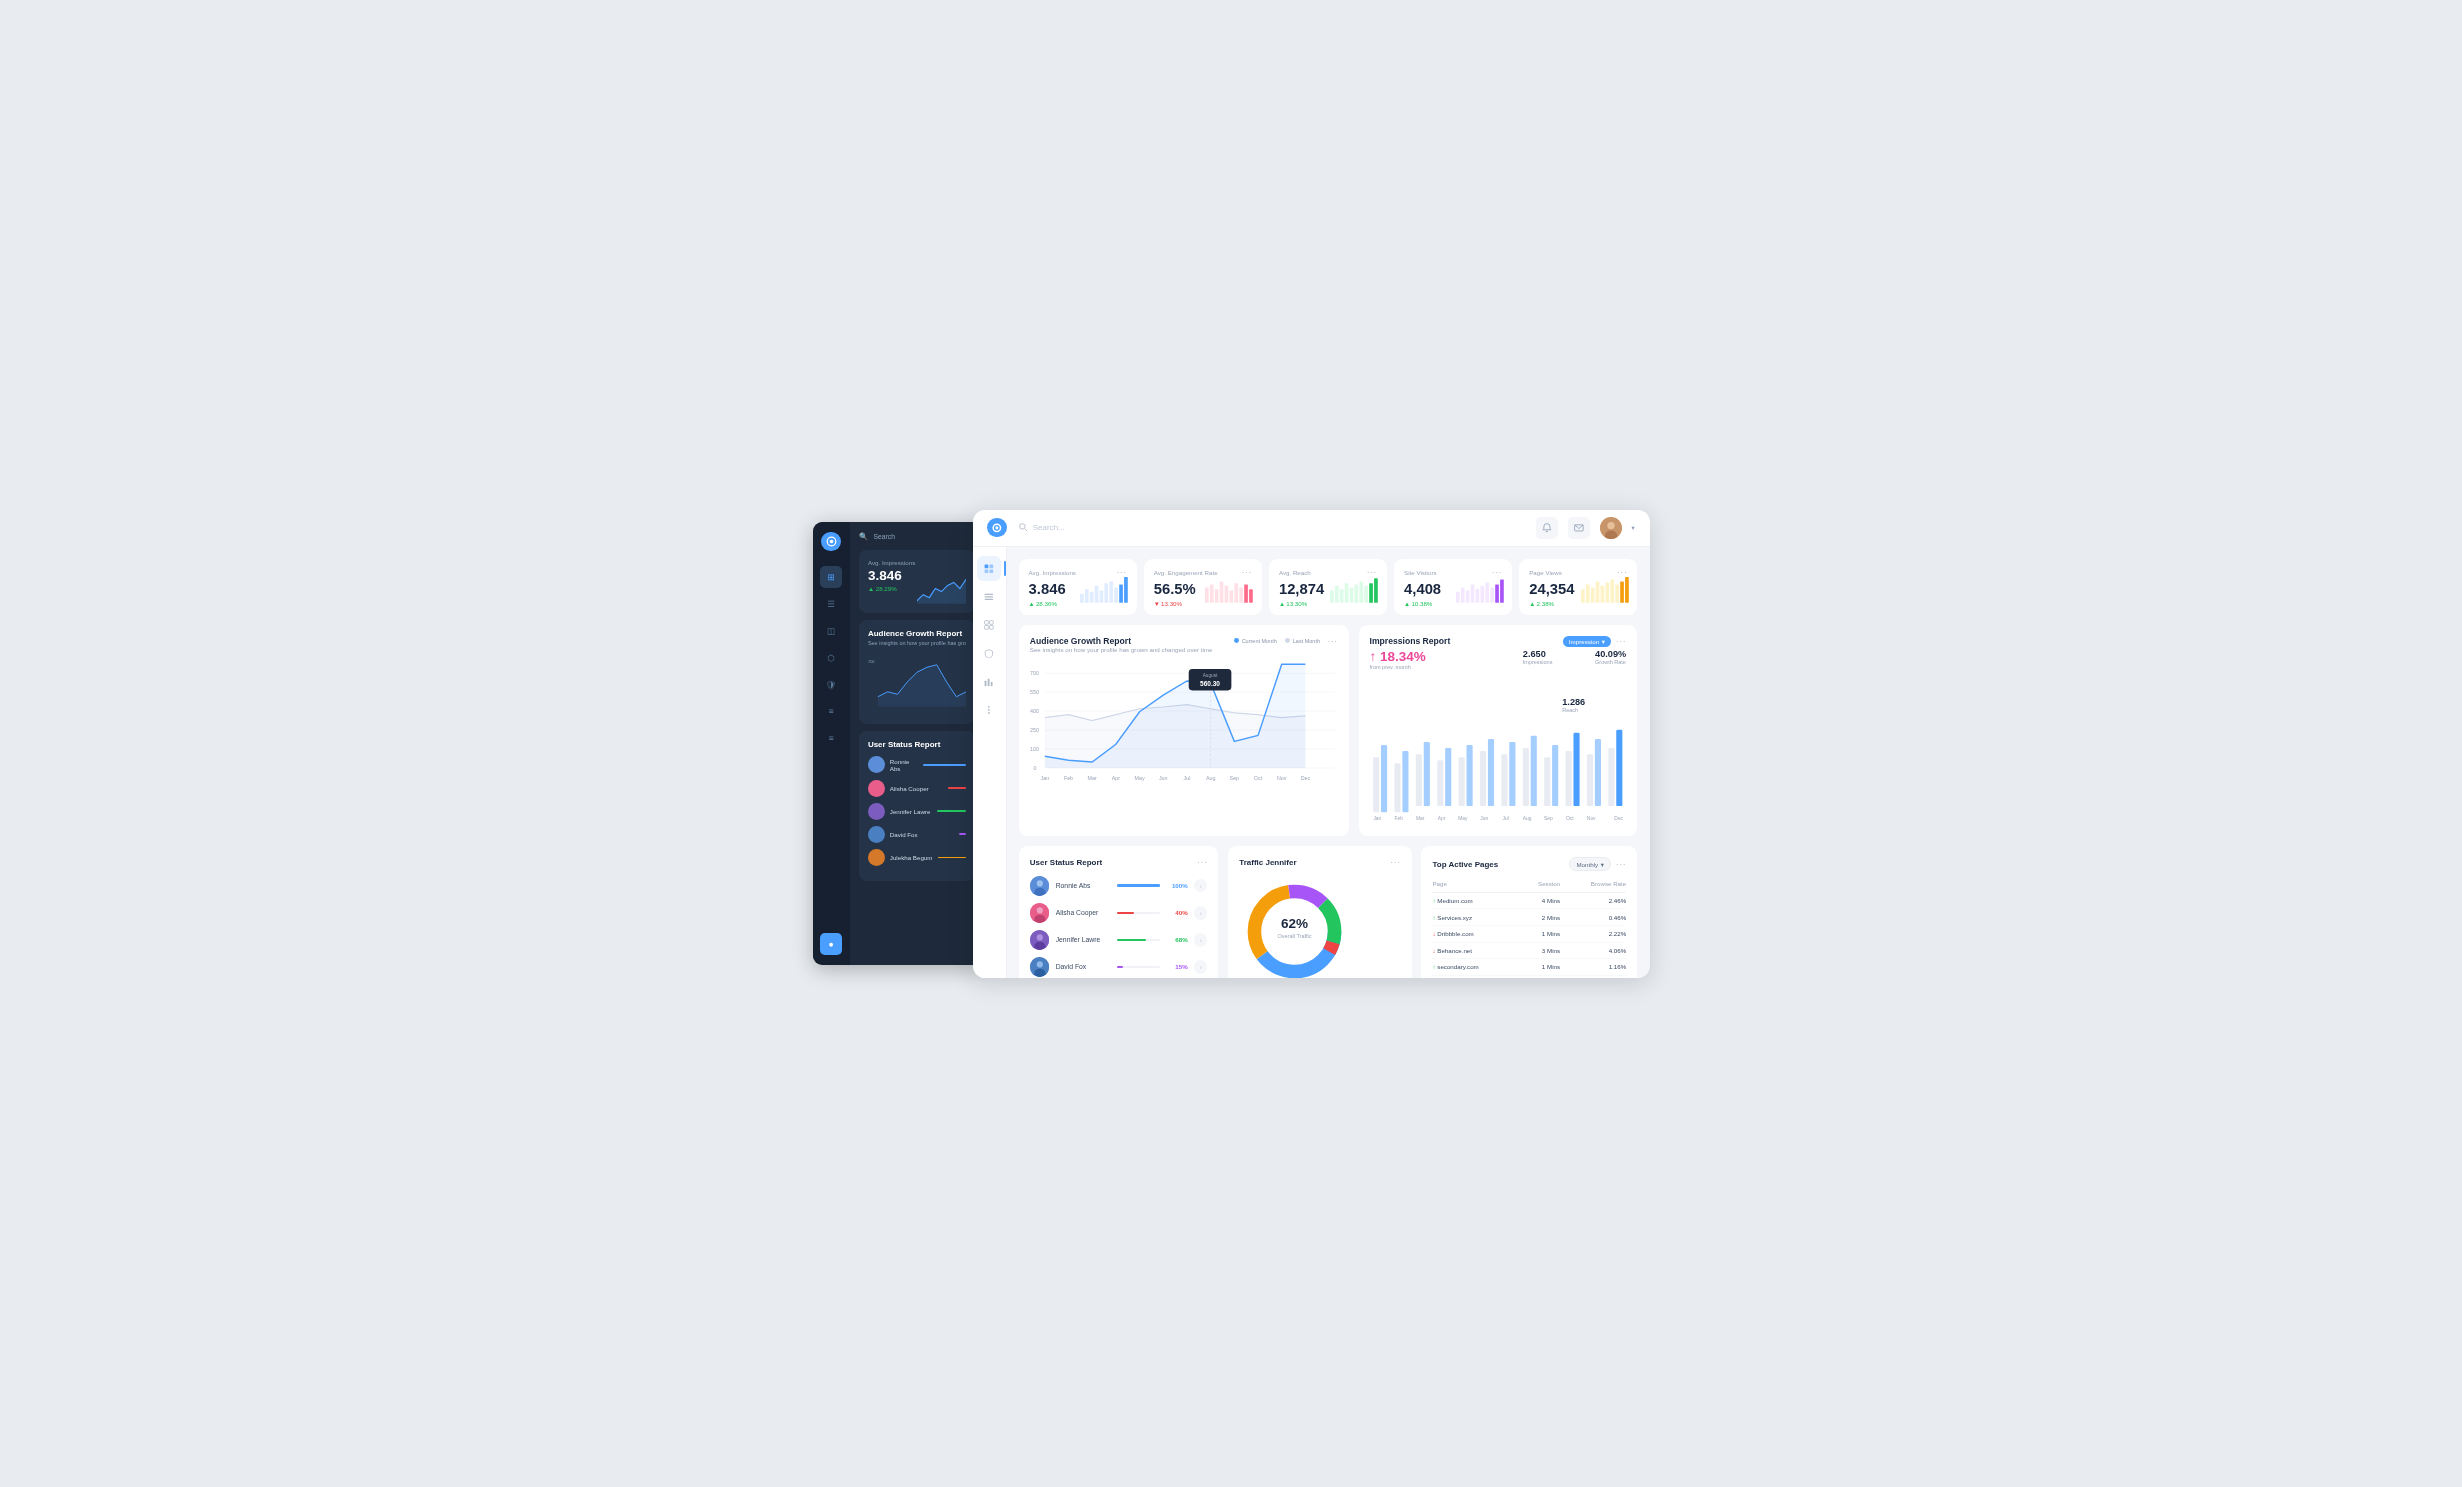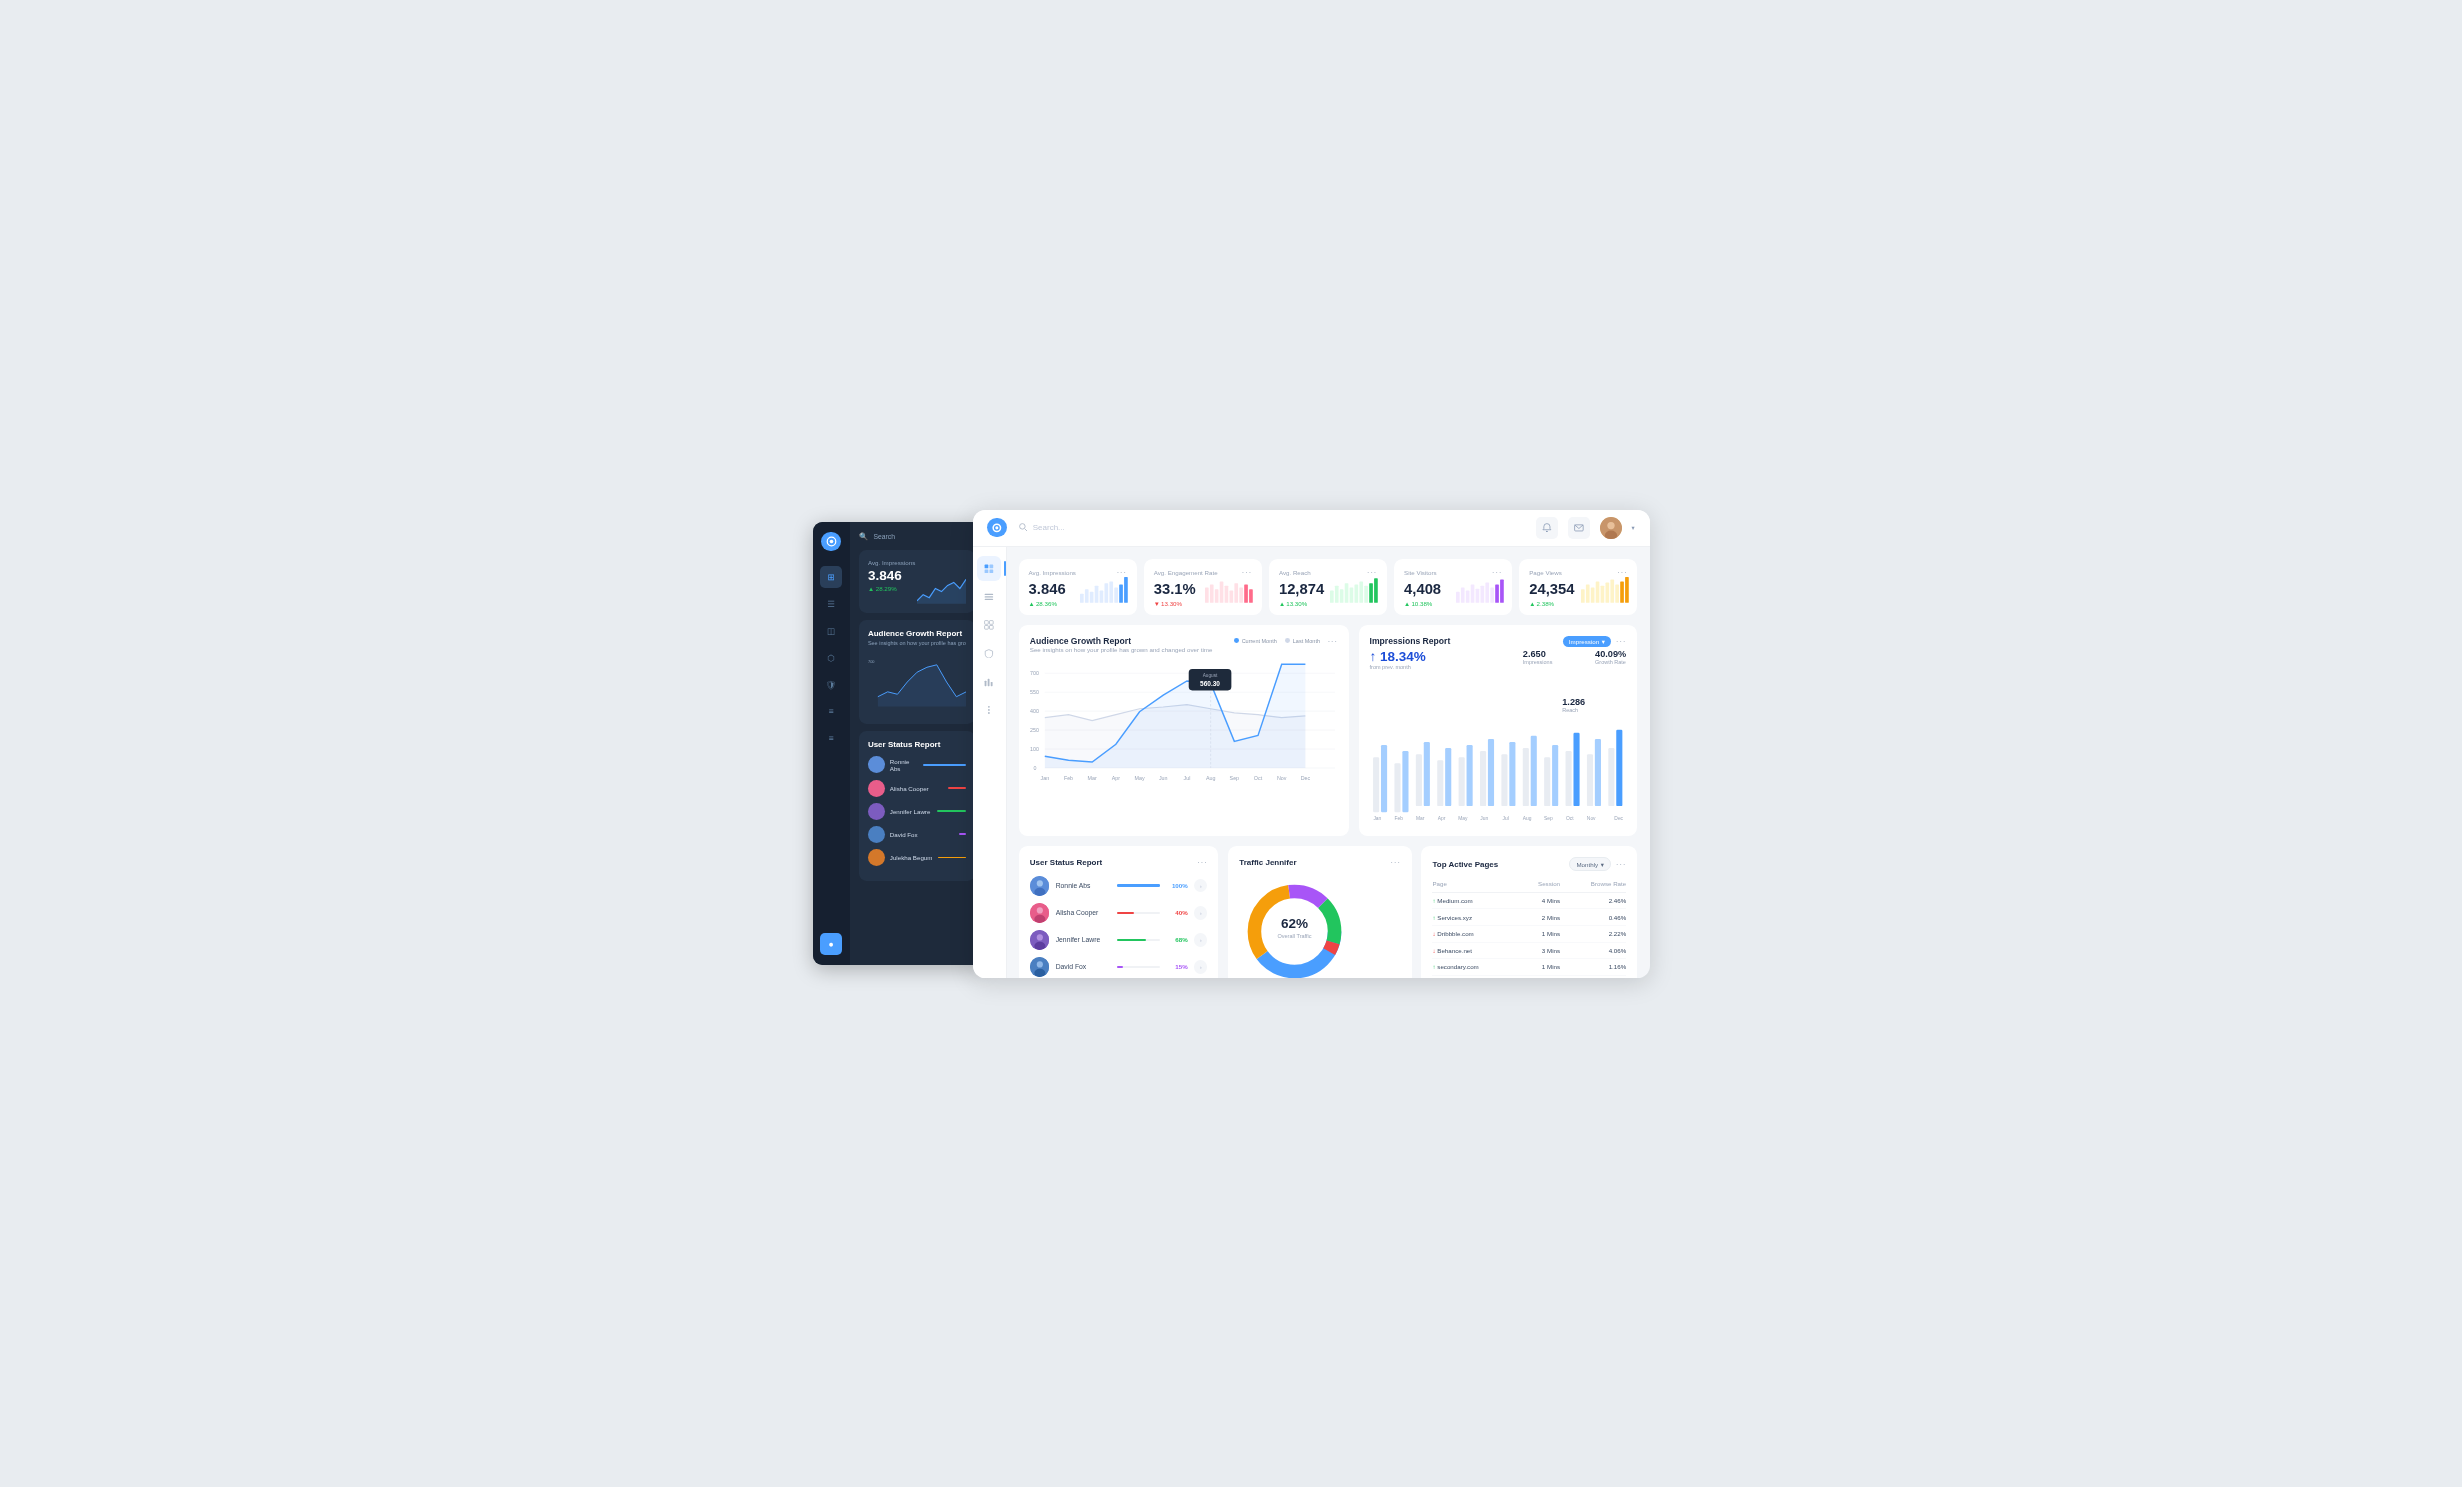--- a/index.html
+++ b/index.html
@@ -834,21 +834,21 @@
               <rect x="72" y="8" width="6" height="42" rx="1" fill="#4a9eff"></rect>
             </svg>
           </div>
         </div>
 
         <div class="stat-card">
           <div class="stat-label">
             <span>Avg. Engagement Rate</span>
             <button class="more-btn">···</button>
           </div>
-          <div class="stat-value">33.1%</div>
+          <div class="stat-value">56.5%</div>
           <div class="stat-change down">
             <span>▼</span>
               <span>13.30%</span>
           </div>
           <div class="stat-chart-area">
             <svg width="49" height="31" viewBox="0 0 80 50">
               <rect x="0" y="25" width="6" height="25" rx="1" fill="#ffe0e6"></rect>
               <rect x="8" y="20" width="6" height="30" rx="1" fill="#ffe0e6"></rect>
               <rect x="16" y="28" width="6" height="22" rx="1" fill="#ffe0e6"></rect>
               <rect x="24" y="15" width="6" height="35" rx="1" fill="#ffe0e6"></rect>
@@ -1009,21 +1009,21 @@
             <div style="display:flex; align-items:center; gap:4.9px;">
               <div class="impression-badge">
                 <span>Impression</span>
                 <span>▾</span>
               </div>
               <button class="more-btn">···</button>
             </div>
           </div>
           <div style="display:flex; align-items:flex-start; gap:12.3px; margin-bottom:7.4px;">
             <div>
-              <div style="font-size:13.5px; font-weight:700; color:#1d4ed8;">↑ 18.34%</div>
+              <div style="font-size:13.5px; font-weight:700; color:#ec4899;">↑ 18.34%</div>
               <div style="font-size:5.5px; color:#9aa5b8;">from prev. month</div>
             </div>
             <div style="margin-left:auto; display:flex; gap:9.8px;">
               <div>
                 <div style="font-size:9.2px; font-weight:700; color:#1a2740;">2.650</div>
                 <div style="font-size:5.5px; color:#9aa5b8;">Impressions</div>
               </div>
               <div>
                 <div style="font-size:9.2px; font-weight:700; color:#1a2740;margin-top:48px;">1.286</div>
                 <div style="font-size:5.5px; color:#9aa5b8;">Reach</div>

